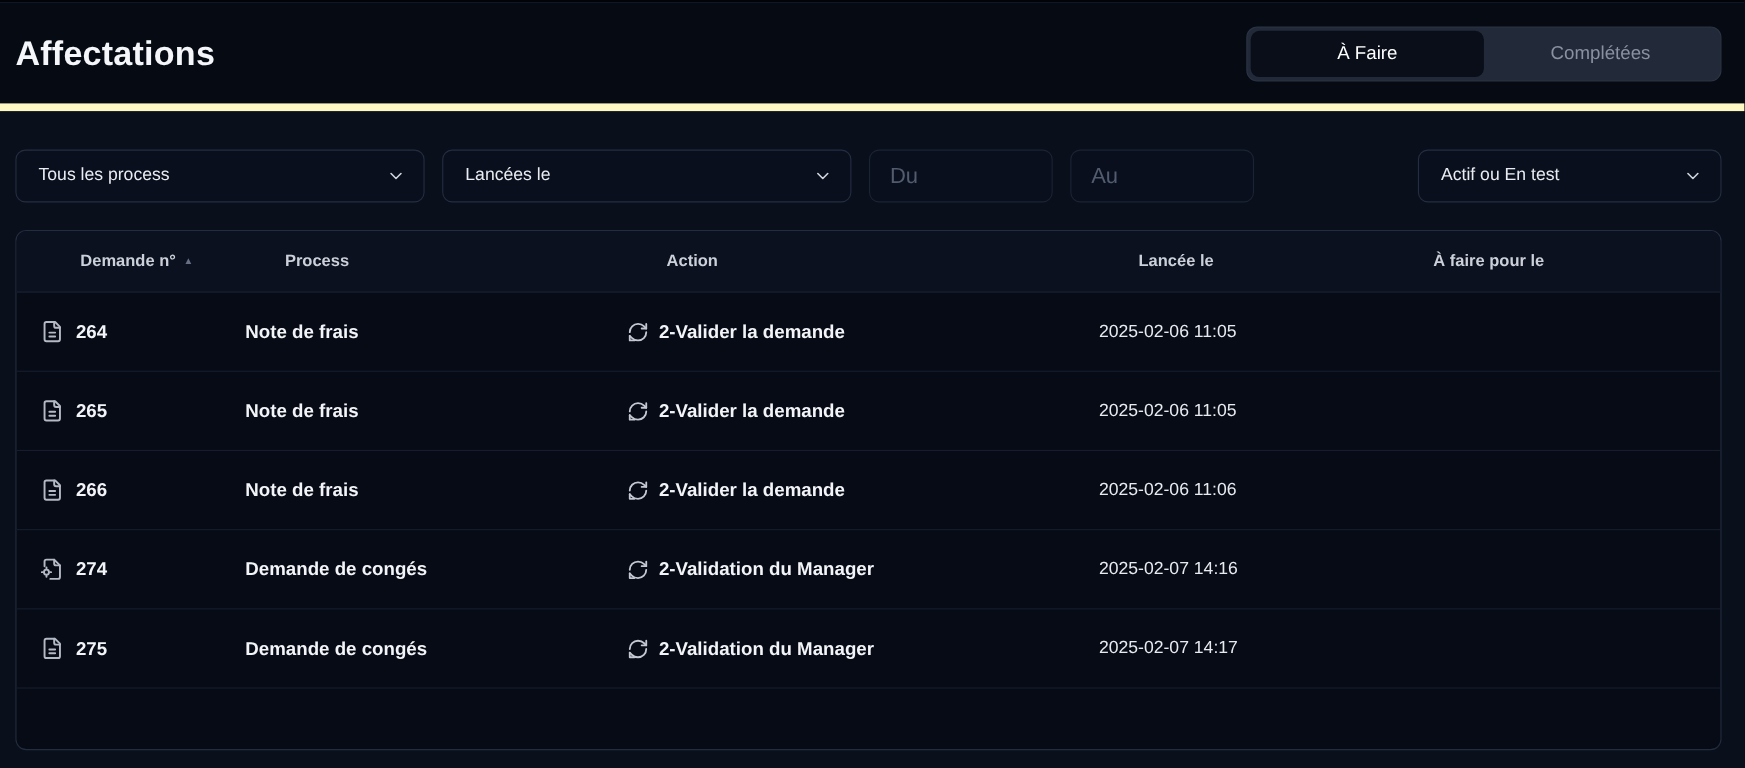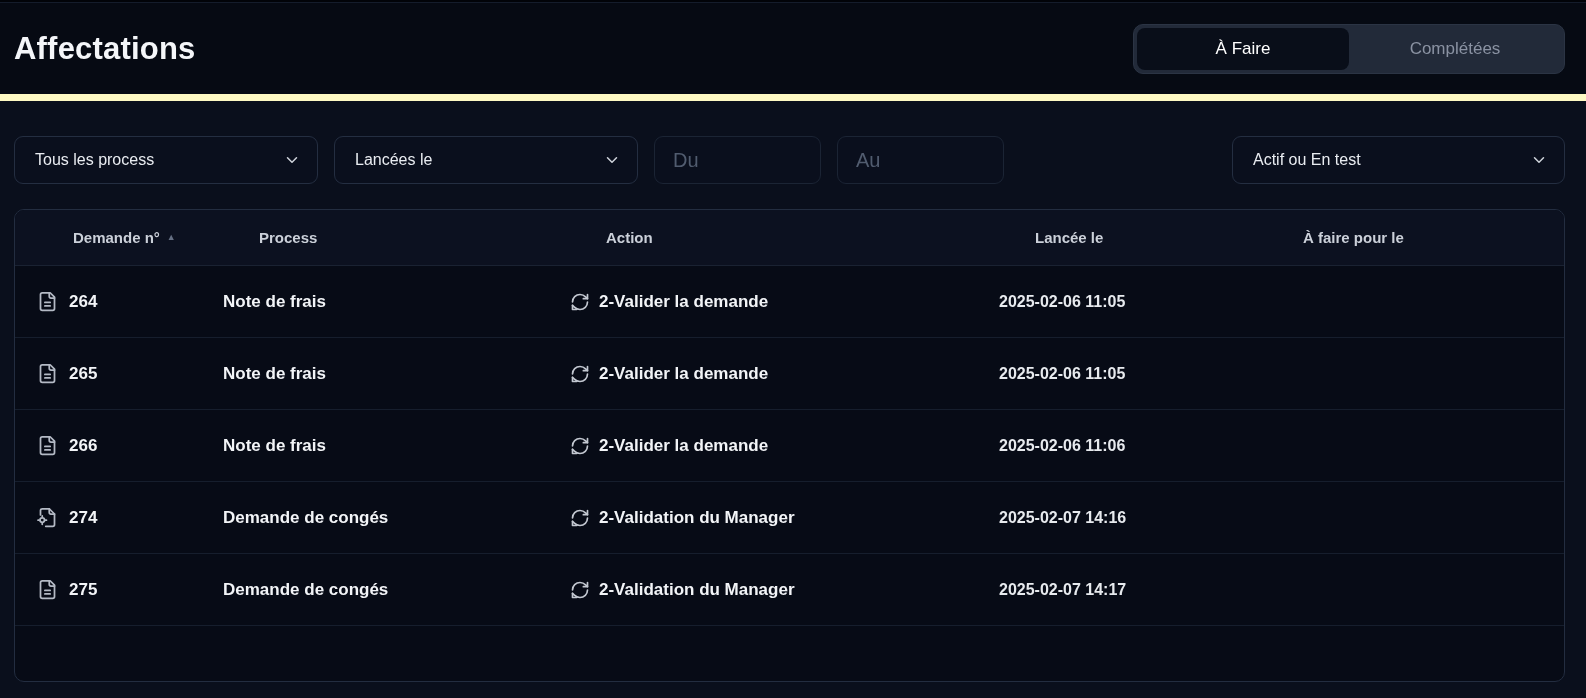--- a/index.html
+++ b/index.html
@@ -30,22 +30,22 @@
 
   
   .filters {
     display:flex; gap:16px; margin:35px 21px 0 14px; height:48px; align-items:center;
   }
   .select-box {
     height:48px; background:#0a0f1d; border:1px solid #242e41; border-radius:9px;
     display:flex; align-items:center; justify-content:space-between;
     padding:0 16px 0 20px; font-size:16px; color:#e9ecf1; cursor:pointer;
   }
-  .select-process, .select-launched { width:304px; }
-  .select-status { width:333px; margin-left:auto; }
+  .select-process, .select-launched { width:372px; }
+  .select-status { width:276px; margin-left:auto; }
   .chev { width:18px; height:18px; stroke:#cfd4db; flex:0 0 auto; }
   .date-input {
     width:167px; height:48px; background:#0a0f1d; border:1px solid #1b2434;
     border-radius:9px; padding:0 18px; font-size:20px; color:#e9ecf1;
     font-family:inherit; outline:none;
   }
   .date-input::placeholder { color:#515c6f; }
 
   
   .table-card {
@@ -62,21 +62,21 @@
     font-size:15px; font-weight:600; color:#cbd0d9;
   }
   .th { display:flex; align-items:center; gap:7px;margin-left:36px; }
   .sort-arrow { font-size:9px; color:#667084; line-height:1; }
   .trow {
     height:72px; border-bottom:1px solid #161e2d; cursor:pointer;
   }
   .cell-id { display:flex; align-items:center; gap:11px; font-size:17px; font-weight:700; color:#f2f4f7; }
   .cell-process { font-size:17px; font-weight:700; color:#f2f4f7; }
   .cell-action { display:flex; align-items:center; gap:9px; font-size:17px; font-weight:700; color:#f2f4f7; }
-  .cell-date { font-size:16px; font-weight:700; color:#e7eaee; }
+  .cell-date { font-size:16px; font-weight:400; color:#e7eaee; }
   .cell-due { font-size:16px; color:#e7eaee; }
   .icon { display:inline-flex; }
   .icon svg { stroke:#b4bac5; }
   .icon.refresh svg { stroke:#c3c8d1; }
   .tfooter { flex:1; }
 </style>
 </head>
 <body>
 
 <div class="top-strip"></div>

